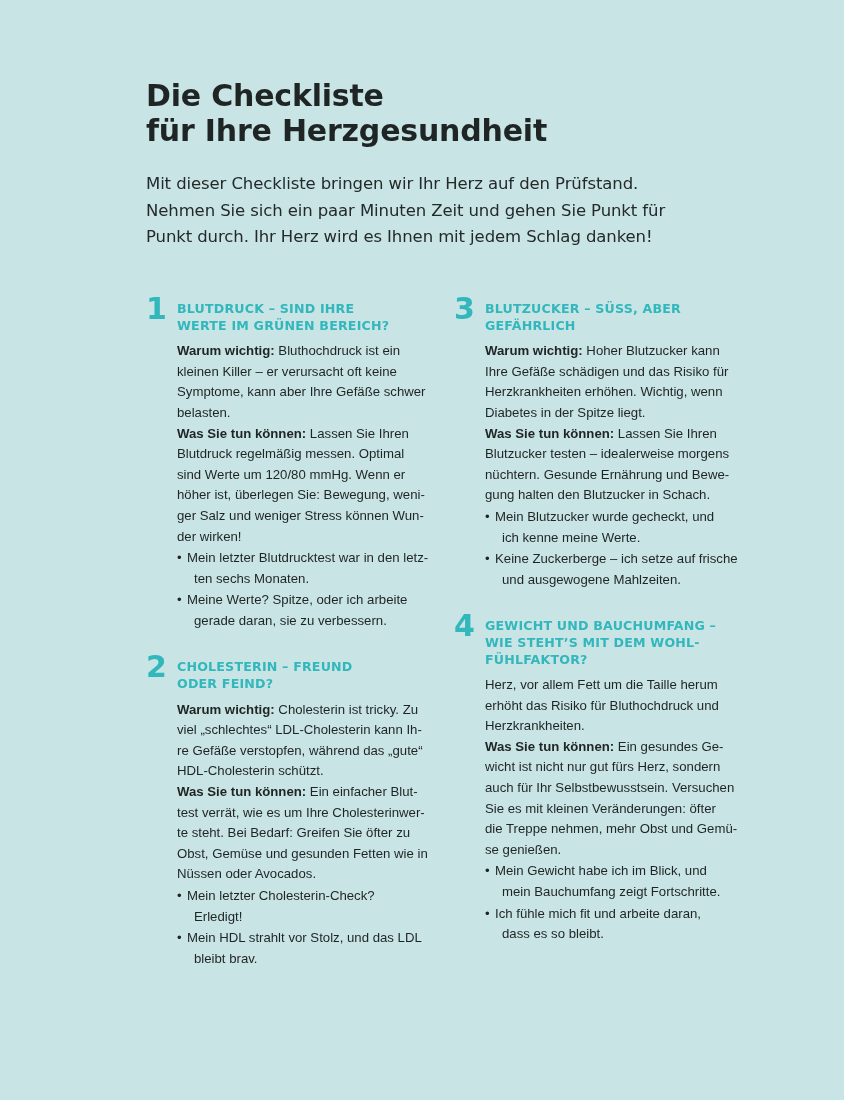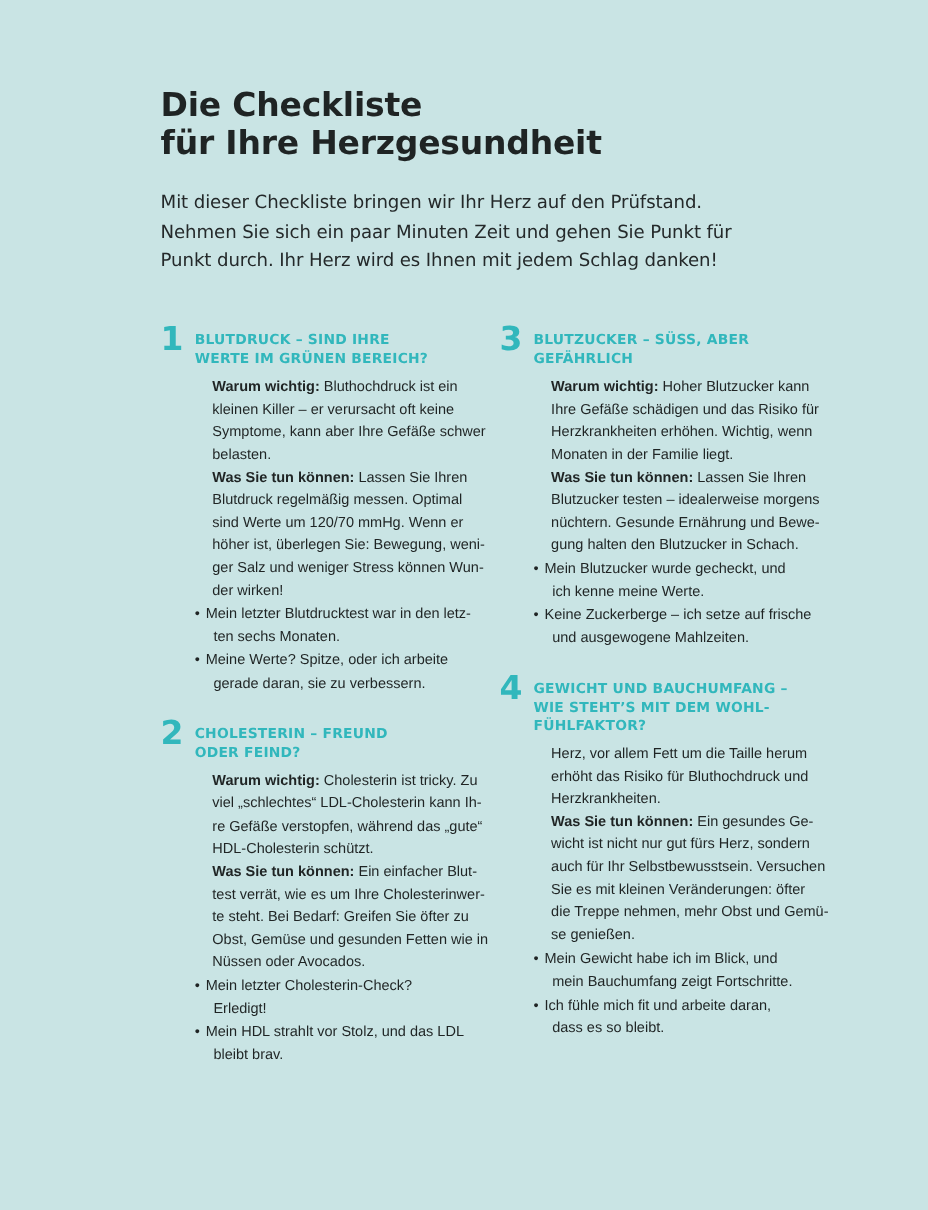--- a/index.html
+++ b/index.html
@@ -88,21 +88,21 @@
   .sec-title .line { display: block; white-space: pre; }
 
   .sec-body {
     margin-left: 31px;
     font-family: "Liberation Sans", sans-serif;
     font-size: 13.2px;
     line-height: 1.56;
     color: #1f2424;
   }
 
-  .para { margin: 0 0 0 16px; }
+  .para { margin: 0 0 0 0; }
   .para .line { display: block; white-space: pre; }
   .para .lead {
     font-weight: bold;
   }
 
   .checks { margin: 1px 0 0 0; padding: 0; list-style: none; }
   .check-item {
     position: relative;
     padding-left: 10px;
     margin-top: 1px;
@@ -148,21 +148,21 @@
         <div class="sec-body">
           <p class="para">
             <span class="line"><span class="lead">Warum wichtig:</span><span> Bluthochdruck ist ein</span></span>
             <span class="line">kleinen Killer – er verursacht oft keine</span>
             <span class="line">Symptome, kann aber Ihre Gefäße schwer</span>
             <span class="line">belasten.</span>
           </p>
           <p class="para">
             <span class="line"><span class="lead">Was Sie tun können:</span><span> Lassen Sie Ihren</span></span>
             <span class="line">Blutdruck regelmäßig messen. Optimal</span>
-            <span class="line">sind Werte um 120/70 mmHg. Wenn er</span>
+            <span class="line">sind Werte um 120/80 mmHg. Wenn er</span>
             <span class="line">höher ist, überlegen Sie: Bewegung, weni-</span>
             <span class="line">ger Salz und weniger Stress können Wun-</span>
             <span class="line">der wirken!</span>
           </p>
           <ul class="checks">
             <li class="check-item">
               <span class="bullet">•</span>
               <span class="line">Mein letzter Blutdrucktest war in den letz-</span>
               <span class="line cont">ten sechs Monaten.</span>
             </li>
@@ -222,21 +222,21 @@
           <div class="sec-title">
             <span class="line">BLUTZUCKER – SÜSS, ABER</span>
             <span class="line">GEFÄHRLICH</span>
           </div>
         </div>
         <div class="sec-body">
           <p class="para">
             <span class="line"><span class="lead">Warum wichtig:</span><span> Hoher Blutzucker kann</span></span>
             <span class="line">Ihre Gefäße schädigen und das Risiko für</span>
             <span class="line">Herzkrankheiten erhöhen. Wichtig, wenn</span>
-            <span class="line">Monaten in der Familie liegt.</span>
+            <span class="line">Diabetes in der Spitze liegt.</span>
           </p>
           <p class="para">
             <span class="line"><span class="lead">Was Sie tun können:</span><span> Lassen Sie Ihren</span></span>
             <span class="line">Blutzucker testen – idealerweise morgens</span>
             <span class="line">nüchtern. Gesunde Ernährung und Bewe-</span>
             <span class="line">gung halten den Blutzucker in Schach.</span>
           </p>
           <ul class="checks">
             <li class="check-item">
               <span class="bullet">•</span>

